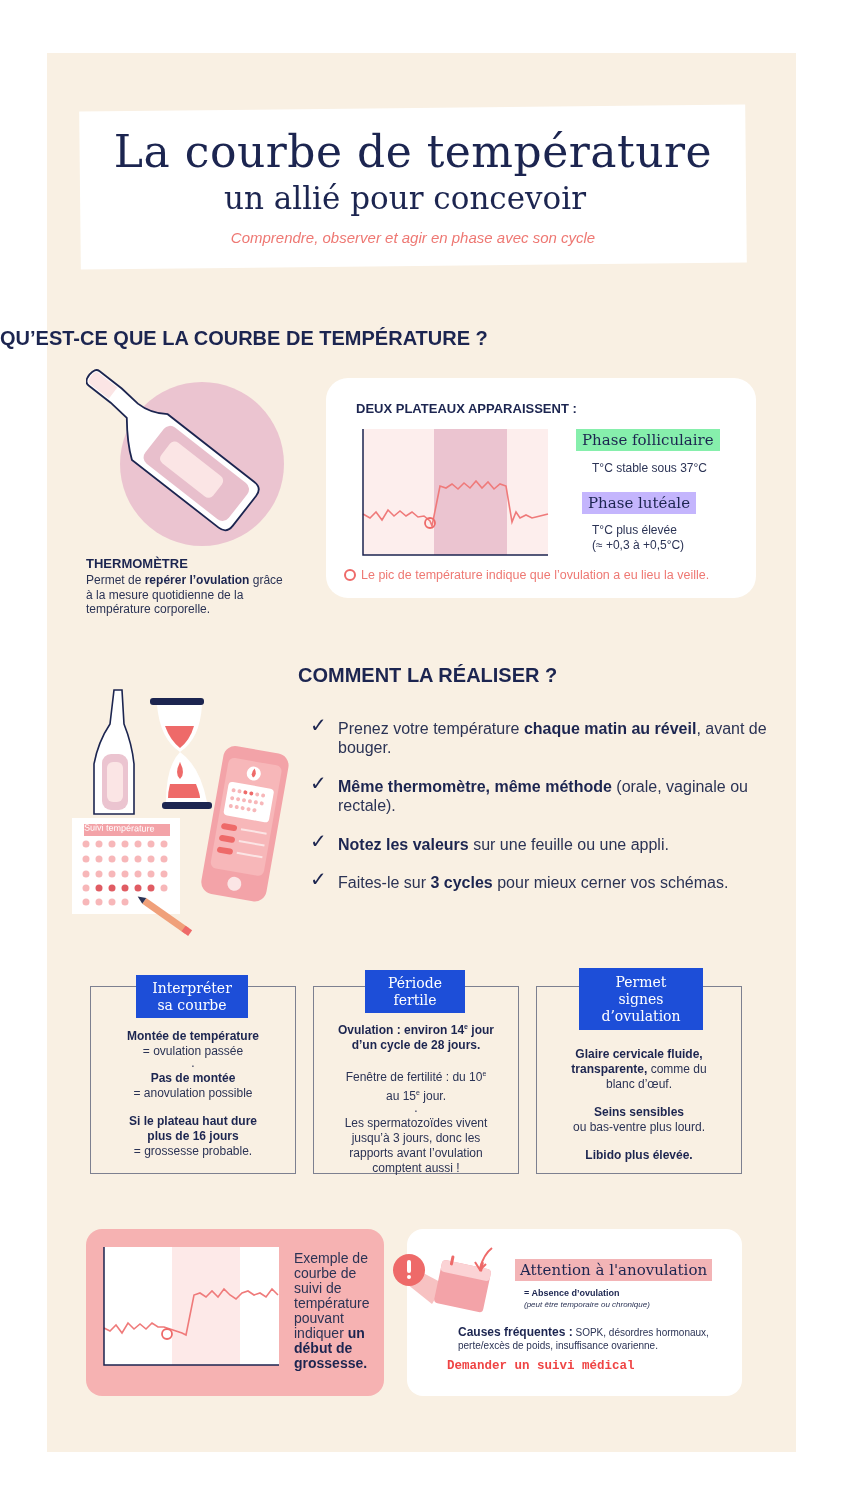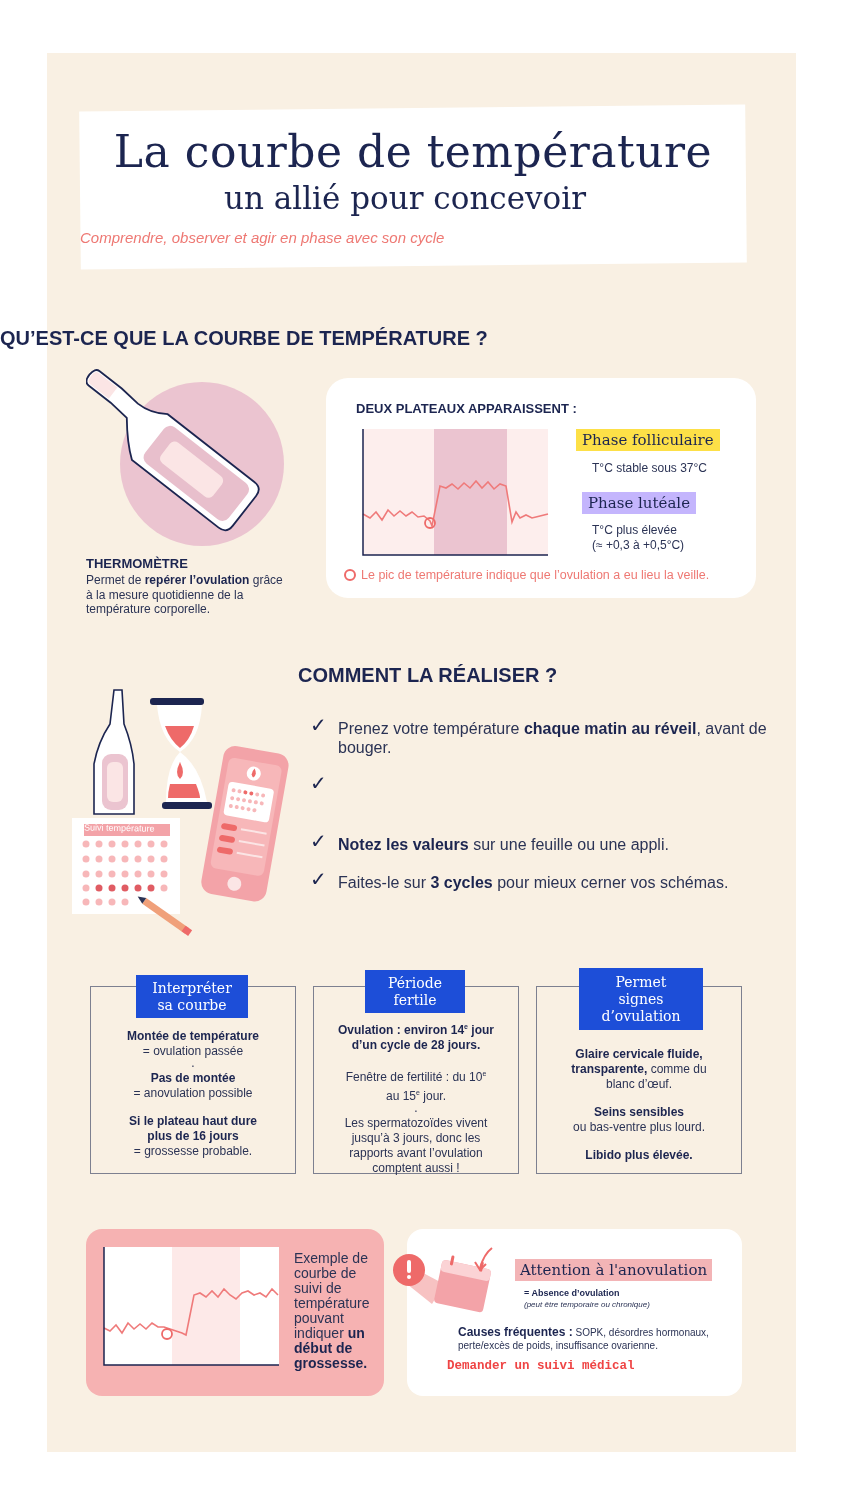--- a/index.html
+++ b/index.html
@@ -5,35 +5,35 @@
   * { box-sizing: border-box; margin: 0; padding: 0; }
   html, body { width: 842px; height: 1500px; background: #ffffff; overflow: hidden; }
   body { position: relative; font-family: "Liberation Sans", "DejaVu Sans", sans-serif; color: #1c2550; }
   .abs { position: absolute; }
   .panel { position: absolute; left: 47px; top: 53px; width: 749px; height: 1399px; background: #f9f0e3; }
 
   
   .title-card { position: absolute; left: 80px; top: 108px; width: 666px; height: 158px; background: #ffffff; transform: rotate(-0.6deg); }
   .title-main { position: absolute; left: 0; right: 0; top: 126px; text-align: center; font-family: "DejaVu Serif", "Liberation Serif", serif; font-size: 44px; color: #1c2550; letter-spacing: 0.5px; }
   .title-sub { position: absolute; left: 0; right: 16px; top: 180px; text-align: center; font-family: "DejaVu Serif", "Liberation Serif", serif; font-size: 31px; color: #1c2550; }
-  .title-tag { position: absolute; left: 0; right: 0; top: 229px; font-style: italic; font-size: 15px; color: #ee7873; }
+  .title-tag { position: absolute; left: 0; right: 0; top: 229px; text-align: center; font-style: italic; font-size: 15px; color: #ee7873; }
   .title-wrap { position: absolute; left: 80px; width: 666px; }
 
   .h-section { position: absolute; font-weight: bold; font-size: 20px; color: #1c2550; }
 
   
   .thermo-blob { position: absolute; left: 120px; top: 382px; width: 164px; height: 164px; border-radius: 50%; background: #ebc4d0; }
   .thermo-title { position: absolute; left: 86px; top: 556px; font-weight: bold; font-size: 13px; color: #1c2550; }
   .thermo-desc { position: absolute; left: 86px; top: 573px; font-size: 12px; line-height: 14.5px; color: #2b3355; width: 200px; }
   .thermo-desc b { color: #1c2550; }
 
   .plateau-card { position: absolute; left: 326px; top: 378px; width: 430px; height: 220px; background: #ffffff; border-radius: 22px; }
   .plateau-title { position: absolute; left: 356px; top: 401px; font-weight: bold; font-size: 13px; color: #1c2550; }
   .phase-label { position: absolute; font-family: "DejaVu Serif", "Liberation Serif", serif; font-size: 15px; color: #1c2550; padding: 2px 6px; }
-  .phase-f { left: 576px; top: 429px; background: #fde047; }
+  .phase-f { left: 576px; top: 429px; background: #86efac; }
   .phase-l { left: 582px; top: 492px; background: #c4b5fd; }
   .phase-desc { position: absolute; left: 592px; font-size: 12px; line-height: 15px; color: #2b3355; }
   .plateau-note { position: absolute; left: 344px; top: 568px; font-size: 12.5px; color: #ee7873; display: flex; align-items: center; gap: 5px; }
   .ring { width: 12px; height: 12px; border: 2px solid #ee6a69; border-radius: 50%; display: inline-block; }
 
   
   .check-list { position: absolute; left: 310px; top: 716px; width: 460px; }
   .check-item { position: absolute; left: 0; display: flex; gap: 8px; font-size: 16px; line-height: 19px; color: #2b3355; width: 460px; }
   .check-item b { color: #1c2550; }
   .check-mark { width: 20px; flex: 0 0 20px; font-size: 20px; color: #1c2550; line-height: 18px; }
@@ -205,20 +205,21 @@
 </svg>
 <div class="abs" style="left:84px;top:823px;font-size:9px;color:#ffffff;transform:rotate(1deg);">Suivi température</div>
 
 <div class="check-list">
   <div class="check-item" style="top:0;">
       <span class="check-mark">✓</span>
       <span style="margin-top:3px;"><span>Prenez votre température </span><b>chaque matin au réveil</b><span>, avant de bouger.</span></span>
     </div>
   <div class="check-item" style="top:58px;">
       <span class="check-mark">✓</span>
+      <span style="margin-top:3px;"><span></span><b>Même thermomètre, même méthode</b><span> (orale, vaginale ou rectale).</span></span>
     </div>
   <div class="check-item" style="top:116px;">
       <span class="check-mark">✓</span>
       <span style="margin-top:3px;"><span></span><b>Notez les valeurs</b><span> sur une feuille ou une appli.</span></span>
     </div>
   <div class="check-item" style="top:154px;">
       <span class="check-mark">✓</span>
       <span style="margin-top:3px;text-align:right;"><span>Faites-le sur </span><b>3 cycles</b><span> pour mieux cerner vos schémas.</span></span>
     </div>
 </div>

